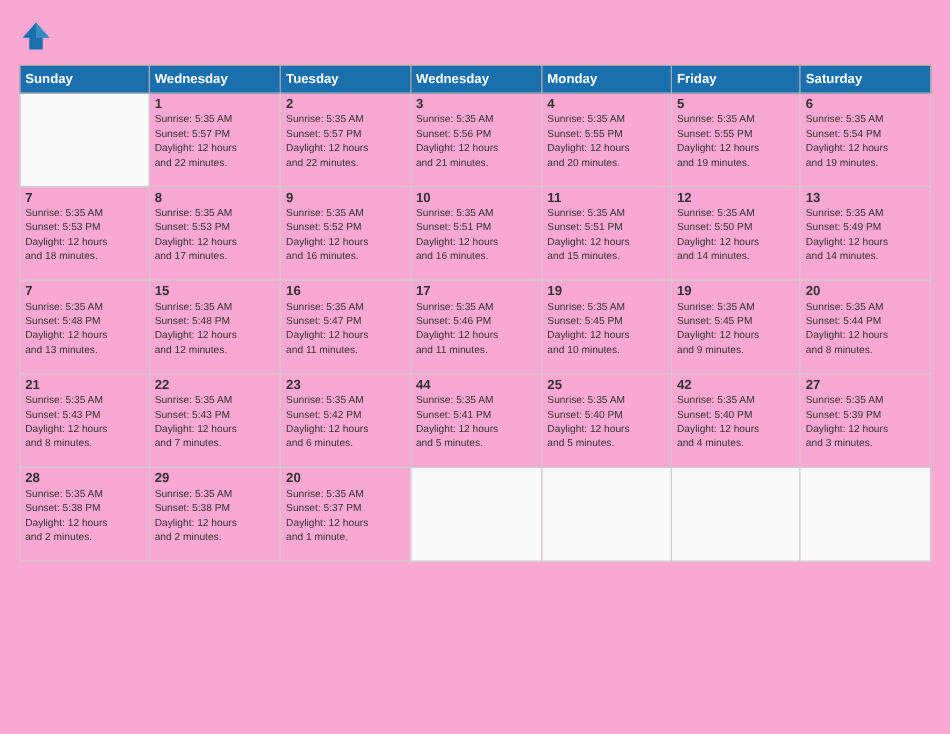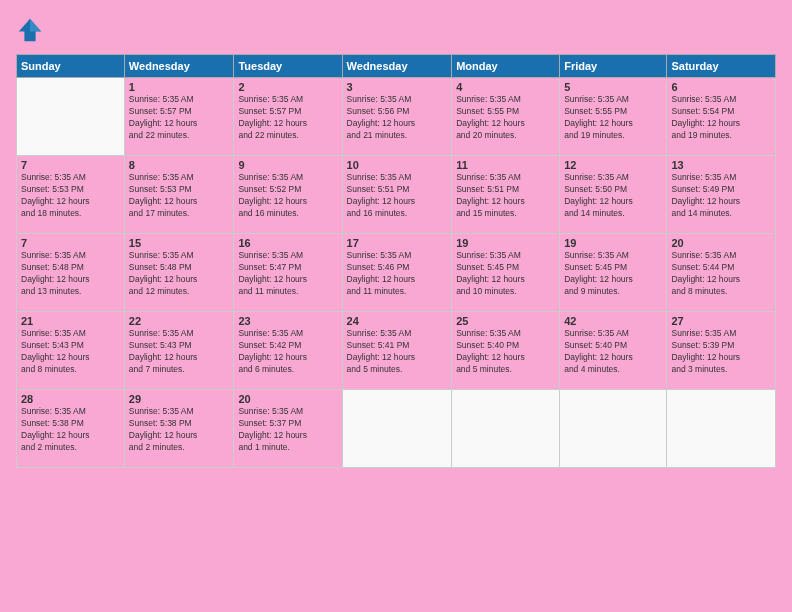--- a/index.html
+++ b/index.html
@@ -212,21 +212,21 @@
           </td>
           <td>
             <span class="day-num">22</span>
             <div class="day-info">Sunrise: 5:35 AM<br>Sunset: 5:43 PM<br>Daylight: 12 hours<br>and 7 minutes.</div>
           </td>
           <td>
             <span class="day-num">23</span>
             <div class="day-info">Sunrise: 5:35 AM<br>Sunset: 5:42 PM<br>Daylight: 12 hours<br>and 6 minutes.</div>
           </td>
           <td>
-            <span class="day-num">24</span>
+            <span class="day-num">44</span>
             <div class="day-info">Sunrise: 5:35 AM<br>Sunset: 5:41 PM<br>Daylight: 12 hours<br>and 5 minutes.</div>
           </td>
           <td>
             <span class="day-num">25</span>
             <div class="day-info">Sunrise: 5:35 AM<br>Sunset: 5:40 PM<br>Daylight: 12 hours<br>and 5 minutes.</div>
           </td>
           <td>
             <span class="day-num">42</span>
             <div class="day-info">Sunrise: 5:35 AM<br>Sunset: 5:40 PM<br>Daylight: 12 hours<br>and 4 minutes.</div>
           </td>

